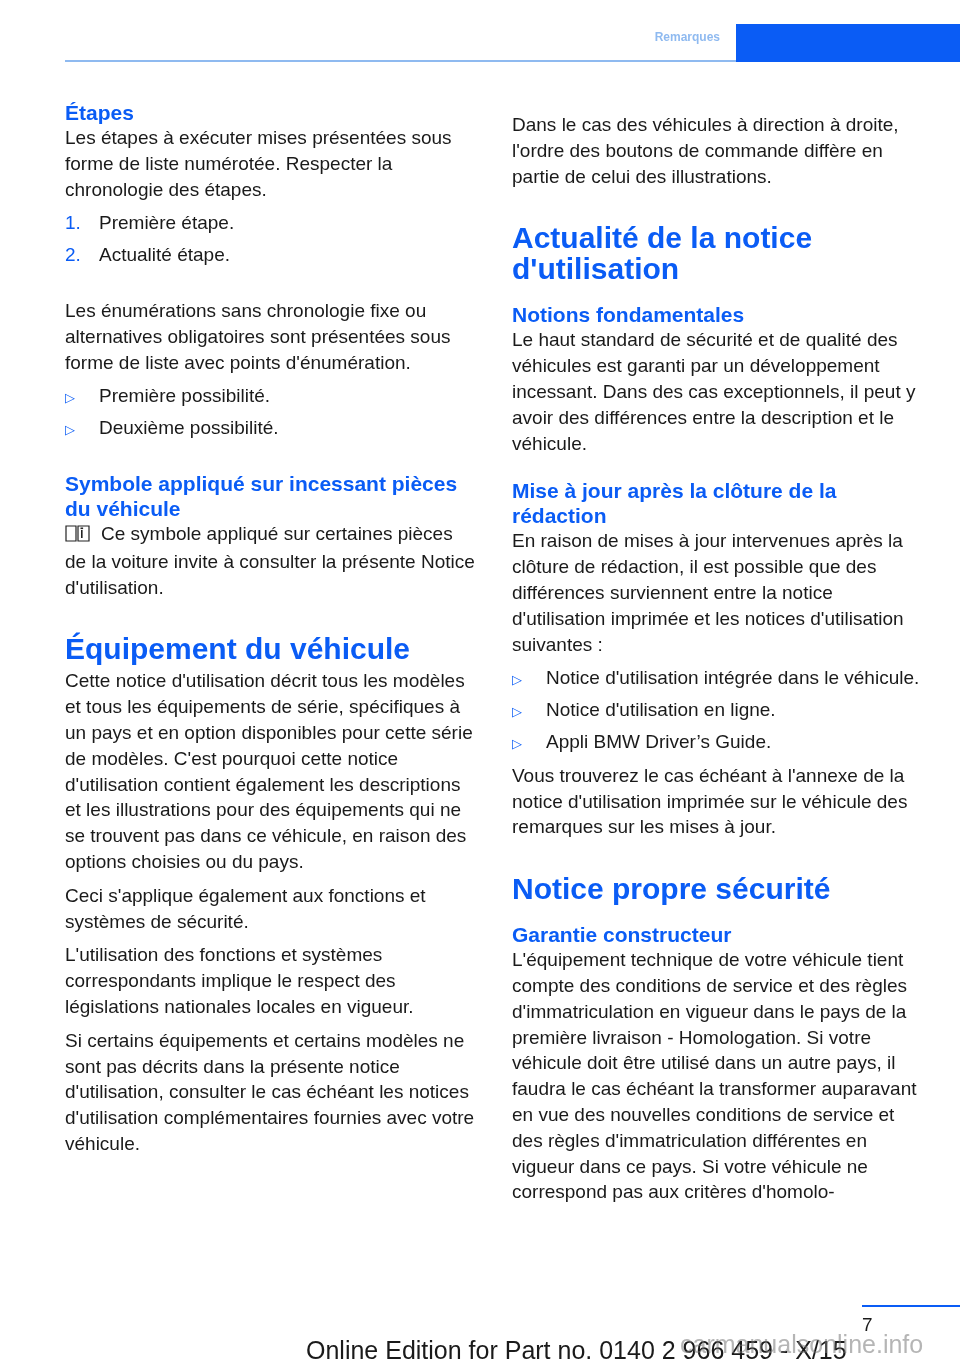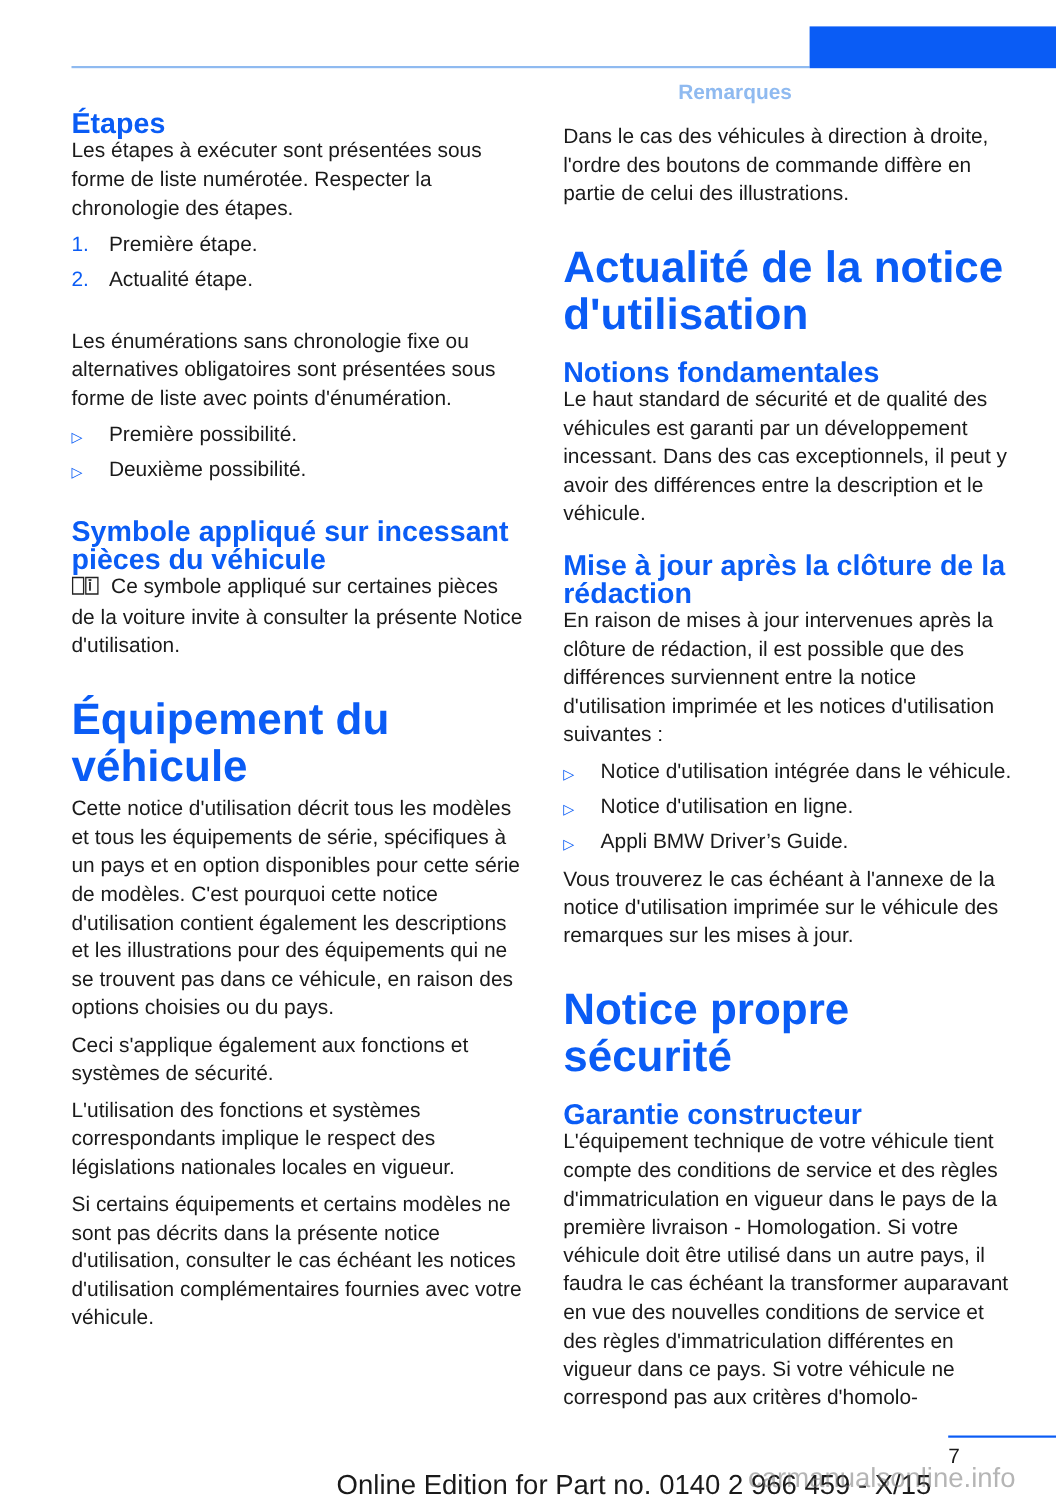--- a/index.html
+++ b/index.html
@@ -1,26 +1,26 @@
 <!DOCTYPE html>
 <html><head>
 <meta charset="utf-8">
 <style>
   html, body { margin: 0; padding: 0; background: #ffffff; }
   body { width: 960px; height: 1362px; position: relative; overflow: hidden;
          font-family: "Liberation Sans", sans-serif; color: #1a1a1a; }
   .hdr-line { position: absolute; left: 65px; top: 60px; width: 671px; height: 2px; background: #8fbaf0; }
   .hdr-block { position: absolute; left: 736px; top: 24px; width: 224px; height: 38px; background: #0a5cf5; }
-  .hdr-title { position: absolute; right: 240px; top: 30px; font-size: 19px; font-weight: bold; color: #8fbaf0; margin-top: 44px; }
+  .hdr-title { position: absolute; right: 240px; top: 30px; font-size: 12px; font-weight: bold; color: #8fbaf0; }
   .col { position: absolute; top: 100px; width: 414px; }
   .col-left { left: 65px; }
   .col-right { left: 512px; width: 416px; margin-top: 12px; }
   p { margin: 0 0 8px 0; font-size: 19px; line-height: 25.8px; }
-  h3 { margin: 0; font-size: 26px; line-height: 25px; font-weight: bold; color: #0a5cf5; }
-  h2 { margin: 0 0 4px 0; font-size: 40px; line-height: 43px; font-weight: bold; color: #0a5cf5; }
+  h3 { margin: 0; font-size: 21px; line-height: 25px; font-weight: bold; color: #0a5cf5; }
+  h2 { margin: 0 0 4px 0; font-size: 30px; line-height: 31px; font-weight: bold; color: #0a5cf5; }
   .gap-sec { height: 22px; }
   .gap-h2 { height: 25px; }
   ul.list { list-style: none; margin: 0 0 8px 0; padding: 0; }
   ul.list li { position: relative; padding-left: 34px; font-size: 19px; line-height: 25.8px; margin-bottom: 6px; }
   .marker { position: absolute; left: 0; top: 0; color: #0a5cf5; }
   .tri { font-size: 13px; top: 2px; }
   .bookicon { display: inline-block; vertical-align: -2px; margin-right: 10px; }
   .footer-line { position: absolute; left: 862px; top: 1305px; width: 98px; height: 2px; background: #0a5cf5; }
   .page-num { position: absolute; left: 862px; top: 1314px; font-size: 19px; color: #1a1a1a; }
   .footer-text { position: absolute; left: 306px; top: 1336px; font-size: 25px; color: #1a1a1a; white-space: nowrap; }
@@ -29,21 +29,21 @@
 </head>
 <body>
 
 <div class="hdr-line"></div>
 <div class="hdr-title">Remarques</div>
 <div class="hdr-block"></div>
 
 <div class="col col-left">
   <section>
     <h3>Étapes</h3>
-    <p>Les étapes à exécuter sont présentées sous forme de liste numérotée. Respecter la chronologie des étapes.</p>
+    <p>Les étapes à exécuter mises présentées sous forme de liste numérotée. Respecter la chronologie des étapes.</p>
     <ul class="list">
       <li><span class="marker">1.</span><span>Première étape.</span></li>
       <li><span class="marker">2.</span><span>Actualité étape.</span></li>
     </ul>
   </section>
   <div class="gap-sec"></div>
   <section>
     <p>Les énumérations sans chronologie fixe ou alternatives obligatoires sont présentées sous forme de liste avec points d'énumération.</p>
     <ul class="list">
       <li><span class="marker tri">▷</span><span>Première possibilité.</span></li>

